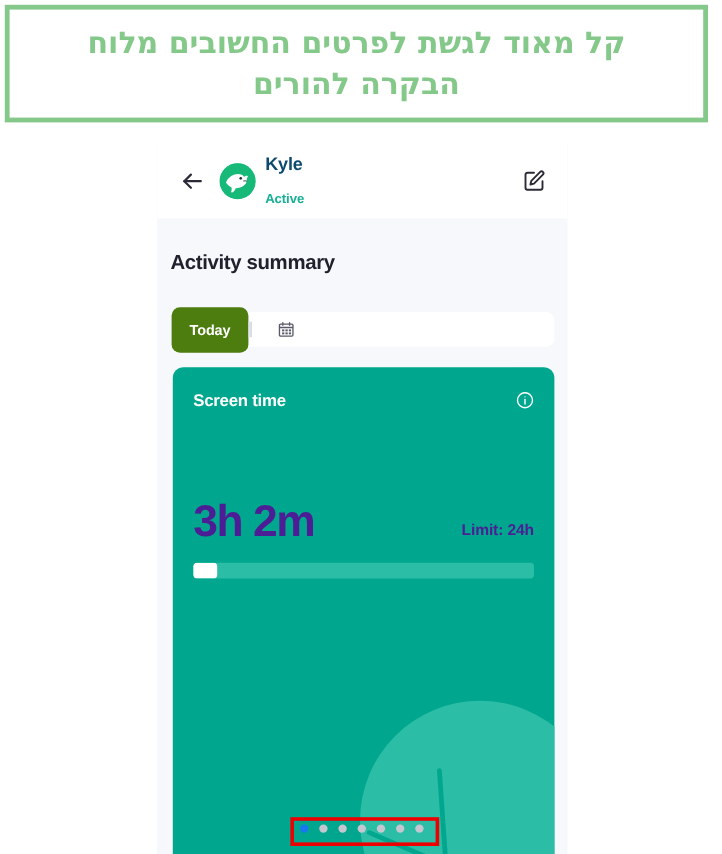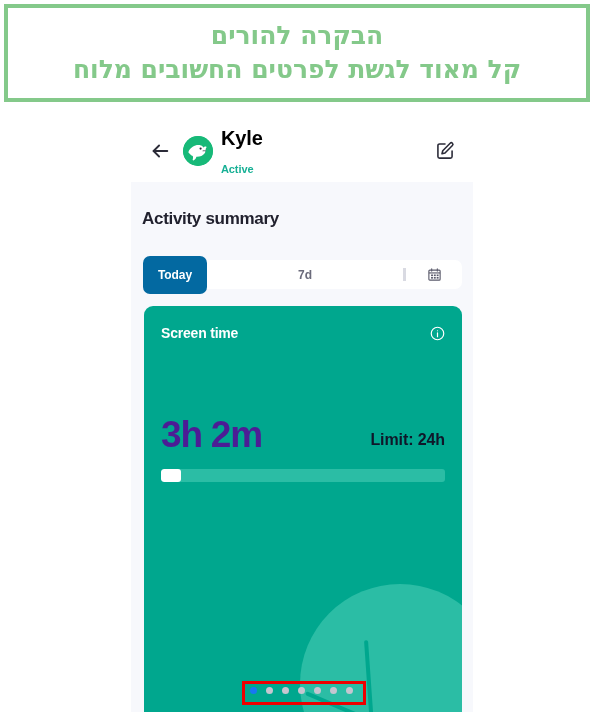--- a/index.html
+++ b/index.html
@@ -88,23 +88,23 @@
     justify-content: center;
   }
   .profile-text {
     margin-left: 8px;
     display: flex;
     flex-direction: column;
     justify-content: center;
     line-height: 1;
   }
   .profile-name {
-    font-size: 20px;
-    font-weight: bold;
-    color: #000000;
+    font-size: 15px;
+    font-weight: bold;
+    color: #0c4a6e;
     letter-spacing: -0.1px;
   }
   .profile-status {
     font-size: 11px;
     font-weight: bold;
     color: #17b095;
     margin-top: 16px;
     letter-spacing: -0.1px;
   }
   .header-spacer { flex: 1 1 auto; }
@@ -145,21 +145,21 @@
     text-align: center;
     letter-spacing: -0.1px;
     cursor: pointer;
     display: flex;
     align-items: center;
     justify-content: center;
     height: 29px;
   }
   .tab.w1 { width: 64px; }
   .tab.active {
-    background: #0369a1;
+    background: #4d7c0f;
     color: #ffffff;
     border-radius: 7px;
     height: 38px;
   }
   .tab-sep {
     width: 1px;
     height: 13px;
     background: #d9dae2;
     flex: 0 0 auto;
   }
@@ -244,23 +244,23 @@
   }
   .st-value {
     font-size: 37px;
     font-weight: bold;
     color: #4c1d95;
     line-height: 1;
     letter-spacing: -1.2px;
   }
   .st-limit {
     margin-left: auto;
-    font-size: 16px;
-    font-weight: bold;
-    color: #0f172a;
+    font-size: 13px;
+    font-weight: bold;
+    color: #4c1d95;
     padding-bottom: 4px;
     letter-spacing: -0.1px;
   }
   .st-progress {
     position: absolute;
     left: 17px;
     top: 163px;
     width: 284px;
     height: 13px;
     background: #2bbda5;
@@ -307,22 +307,22 @@
     box-sizing: border-box;
     border: 3px solid #ee0000;
     pointer-events: none;
   }
 </style>
 </head>
 <body>
 
 <div class="caption-banner">
   <div class="caption-text">
+    <div>קל מאוד לגשת לפרטים החשובים מלוח</div>
     <div>הבקרה להורים</div>
-    <div>קל מאוד לגשת לפרטים החשובים מלוח</div>
   </div>
 </div>
 
 <div class="phone-panel">
 
   <div class="app-header">
 
     <div class="back-icon">
       <svg viewBox="0 0 24 24" width="22" height="22" fill="none" stroke="#2b2b38" stroke-width="2" stroke-linecap="round" stroke-linejoin="round">
         <line x1="20" y1="12" x2="5" y2="12"></line>
@@ -352,21 +352,20 @@
         <path d="M18.2 2.7a1.9 1.9 0 0 1 2.7 2.7L12 14.4l-3.6.9.9-3.6z"></path>
       </svg>
     </div>
   </div>
 </div>
 
 <div class="summary-title">Activity summary</div>
 
 <div class="tabbar">
   <div class="tab w1 active">Today</div>
-  <div class="tab tab-flex">7d</div>
   <div class="tab-sep"></div>
   <div class="tab-sep"></div>
   <div class="tab-sep"></div>
   <div class="cal-cell">
     <svg viewBox="0 0 24 24" width="15" height="15" fill="none" stroke="#5a5a6b" stroke-width="1.8">
       <rect x="3" y="5" width="18" height="16" rx="1.5"></rect>
       <line x1="3" y1="9.5" x2="21" y2="9.5"></line>
       <line x1="7.5" y1="3" x2="7.5" y2="6.5" stroke-linecap="round"></line>
       <line x1="16.5" y1="3" x2="16.5" y2="6.5" stroke-linecap="round"></line>
       <rect x="6.5" y="12" width="3" height="2.6" fill="#5a5a6b" stroke="none"></rect>

